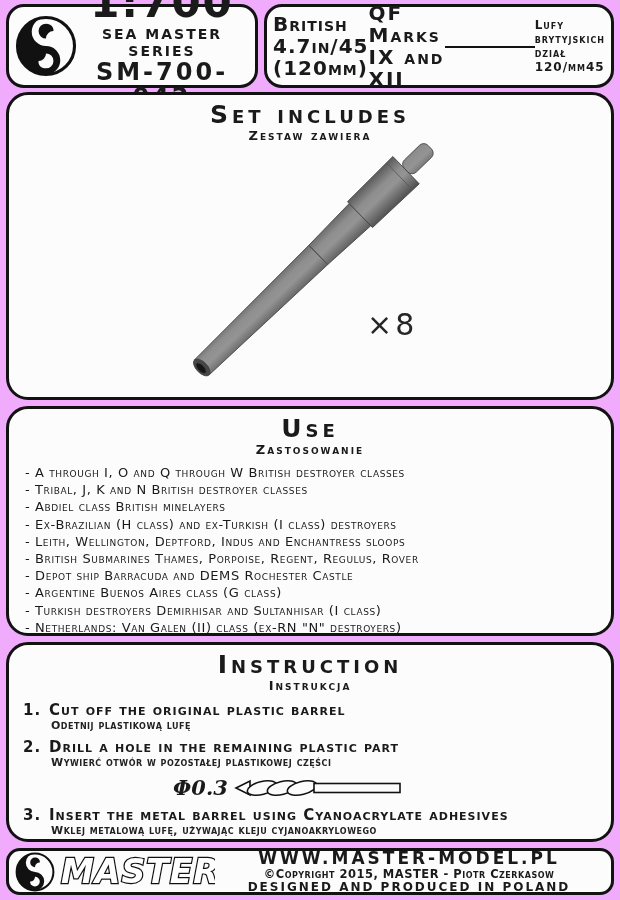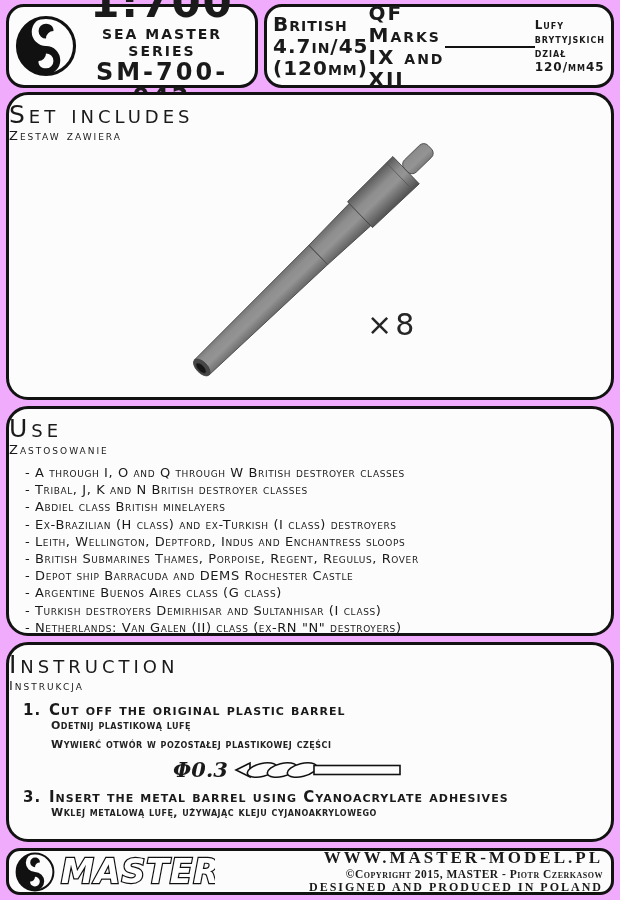--- a/index.html
+++ b/index.html
@@ -15,21 +15,21 @@
   .scale-big{font-size:42px;font-weight:bold;letter-spacing:2px;line-height:40px;}
   .series-line{font-size:14px;font-weight:bold;letter-spacing:2px;line-height:17px;margin-top:3px;}
   .code-line{font-size:24px;font-weight:bold;letter-spacing:3px;line-height:25px;}
   .hdr-right{left:264px;top:4px;width:350px;height:84px;border-radius:18px;
              display:flex;flex-direction:row;align-items:center;justify-content:center;padding:2px 6px;}
   .title1{font-size:20px;font-weight:bold;letter-spacing:1px;line-height:22px;}
   .title2{font-size:20px;font-weight:bold;letter-spacing:2px;line-height:22px;}
   .hdr-divider{width:86%;border-top:2px solid #121212;margin:4px 0 3px 0;}
   .subtitle-pl{font-size:12px;font-weight:bold;letter-spacing:1px;}
   
-  .sec-head{font-weight:normal;}
+  .sec-head{text-align:center;font-weight:bold;}
   .sec-title{font-size:25px;letter-spacing:4px;line-height:26px;margin-top:7px;}
   .sec-title-pl{font-size:13px;letter-spacing:2px;line-height:15px;}
   
   .sec-set{left:6px;top:92px;width:608px;height:308px;border-radius:22px;}
   .barrel-art{position:absolute;left:0;top:40px;width:602px;height:262px;}
   
   .sec-use{left:6px;top:406px;width:608px;height:230px;border-radius:22px;}
   .use-list{margin:7px 0 0 0;padding:0 10px 0 16px;list-style:none;}
   .use-list li{font-size:13px;letter-spacing:0.6px;line-height:17.2px;white-space:nowrap;}
   
@@ -38,21 +38,21 @@
   .step-line{font-size:15px;font-weight:bold;letter-spacing:1px;line-height:18px;white-space:nowrap;}
   .step-num{display:inline-block;width:26px;}
   .step-pl{font-size:11px;font-weight:bold;letter-spacing:0.5px;line-height:13px;margin:0 0 6px 28px;color:#222;}
   .drill-row{display:flex;align-items:center;margin:2px 0 6px 150px;text-align:right;}
   .drill-label{font-family:"DejaVu Serif", serif;font-style:italic;font-size:21px;font-weight:bold;margin-right:6px;}
   
   .ftr{left:6px;top:848px;width:608px;height:47px;border-radius:14px;
        display:flex;align-items:center;padding:2px 8px 2px 6px;}
   .ftr .logo{width:40px;height:40px;flex:0 0 auto;}
   .brand-svg{width:158px;height:40px;flex:0 0 auto;margin-left:2px;}
-  .ftr-text{flex:1;text-align:right;line-height:1;font-family:Liberation Serif, serif;}
+  .ftr-text{flex:1;text-align:center;line-height:1;}
   .website{font-size:17px;font-weight:bold;letter-spacing:3px;line-height:16px;}
   .copyright{font-size:11.5px;font-weight:bold;letter-spacing:0.5px;line-height:13px;margin-top:2px;}
   .produced{font-size:12px;font-weight:bold;letter-spacing:2px;line-height:13px;}
 </style>
 </head>
 <body>
 
 <div class="page">
 
   <div class="panel hdr-left">
@@ -134,20 +134,21 @@
   </div>
 
   <div class="panel sec-ins">
     <div class="sec-head">
       <div class="sec-title sc">Instruction</div>
       <div class="sec-title-pl sc">Instrukcja</div>
     </div>
     <div class="steps">
       <div class="step-line sc"><span class="step-num">1.</span><span>Cut off the original plastic barrel</span></div>
       <div class="step-pl sc">Odetnij plastikową lufę</div>
+      <div class="step-line sc"><span class="step-num">2.</span><span>Drill a hole in the remaining plastic part</span></div>
       <div class="step-pl sc">Wywierć otwór w pozostałej plastikowej części</div>
       <div class="drill-row">
         <span class="drill-label">Φ0.3</span>
         <svg width="170" height="24" viewBox="0 0 170 24">
           <g fill="#fcfcfc" stroke="#111" stroke-width="1.6">
             <polygon points="2,12 16,5 16,19"></polygon>
             <ellipse cx="28" cy="12" rx="15" ry="6.5" transform="rotate(-14 28 12)"></ellipse>
             <ellipse cx="48" cy="12" rx="15" ry="6.5" transform="rotate(-14 48 12)"></ellipse>
             <ellipse cx="68" cy="12" rx="15" ry="6.5" transform="rotate(-14 68 12)"></ellipse>
             <rect x="80" y="7.5" width="86" height="9"></rect>

